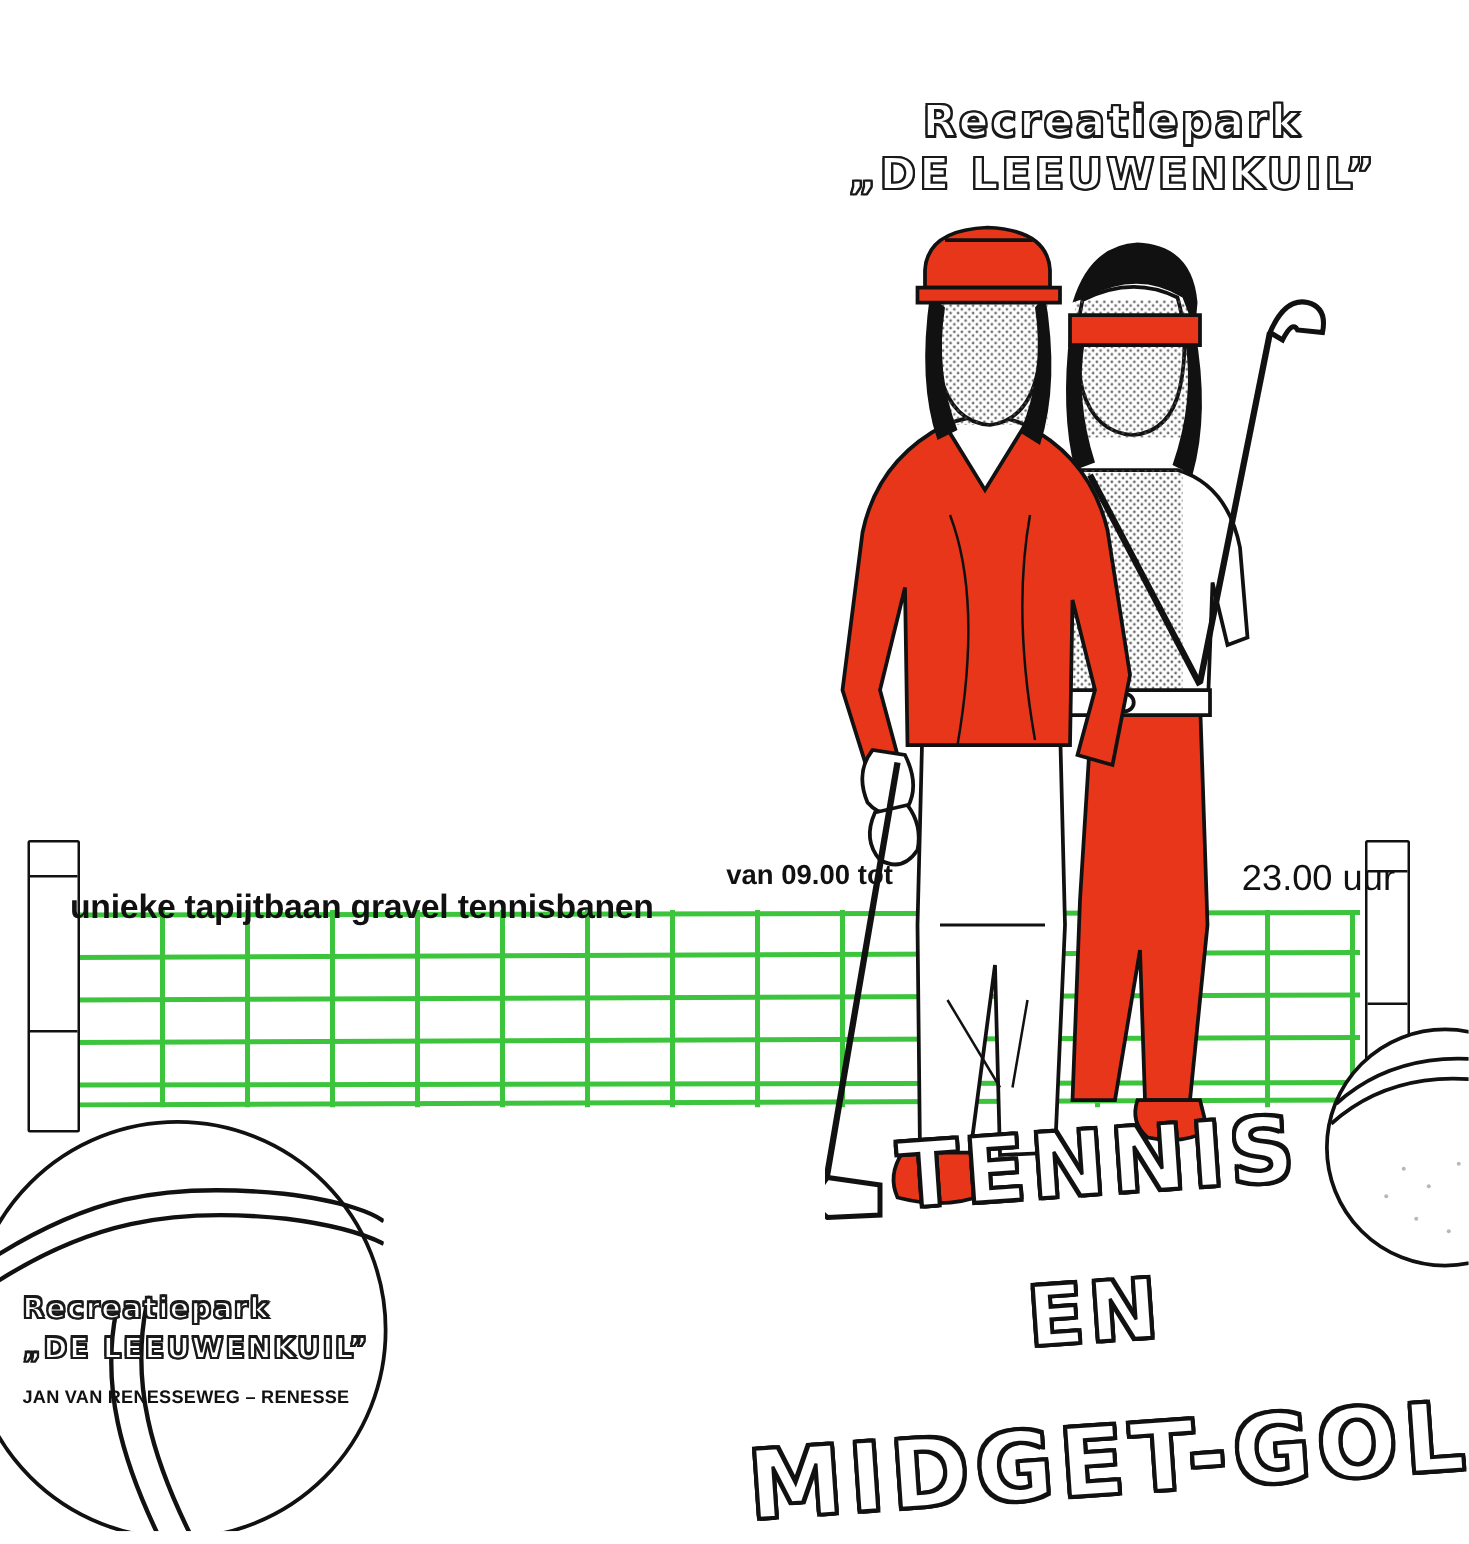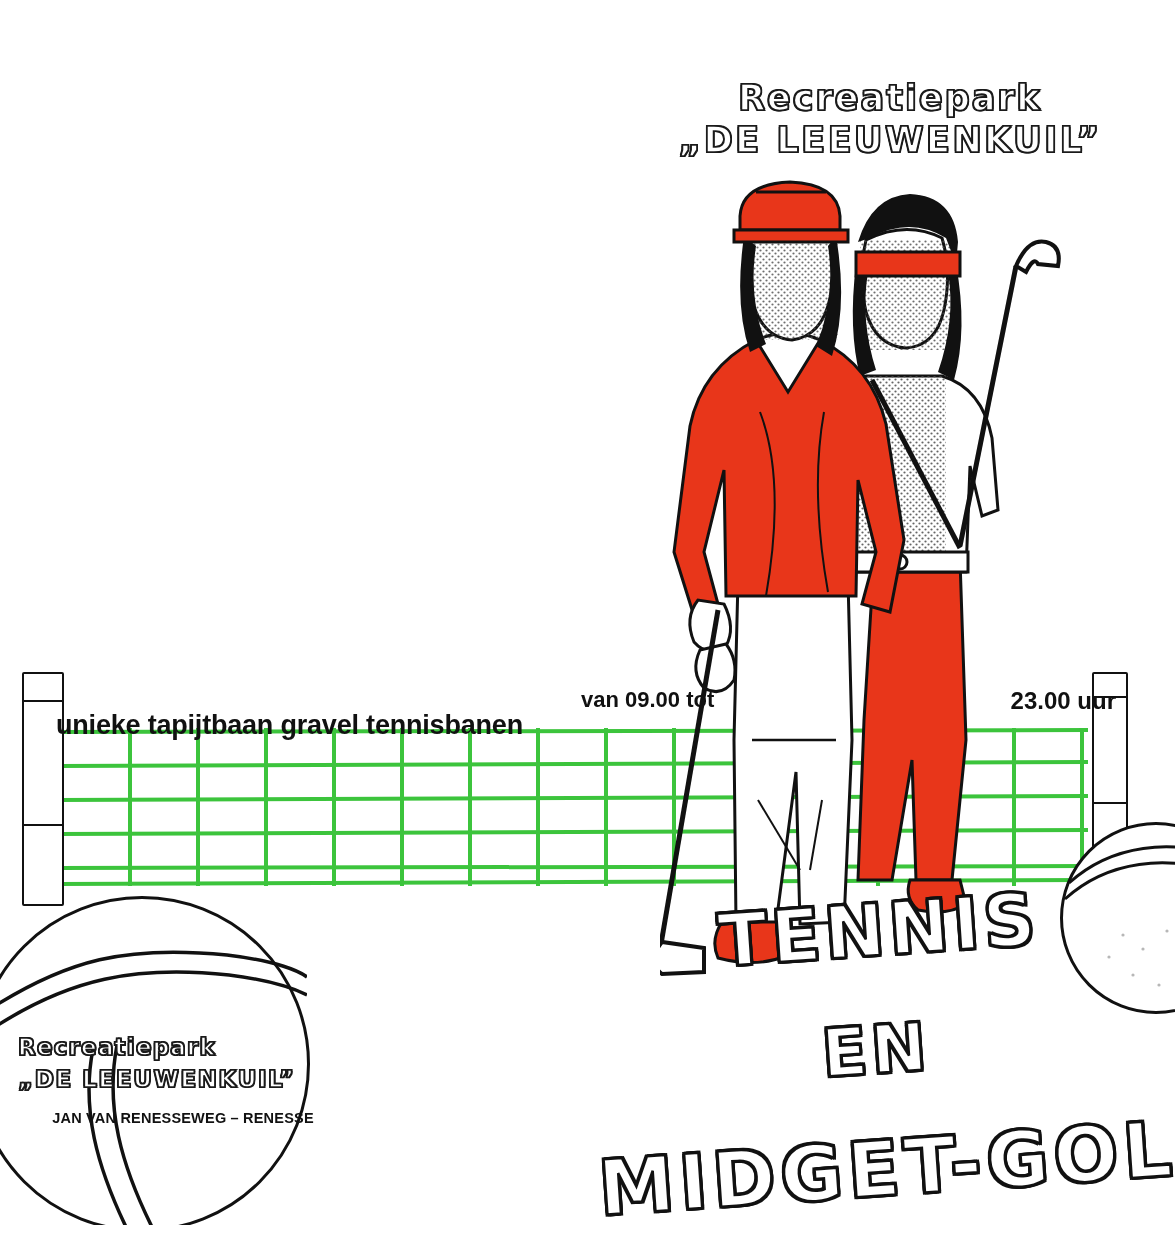--- a/index.html
+++ b/index.html
@@ -115,22 +115,22 @@
     left: 525px;
     top: 5px;
     font-size: 22px;
     font-weight: 600;
     white-space: nowrap;
   }
   .banner .end {
     position: absolute;
     right: 0;
     top: 5px;
-    font-size: 24px;
-    font-weight: 700;
+    font-size: 29px;
+    font-weight: 400;
     white-space: nowrap;
   }
 
   
   .ball {
     position: absolute;
     border: 3px solid #111;
     border-radius: 50%;
     background: #ffffff;
   }
@@ -164,21 +164,20 @@
     line-height: 34px;
     letter-spacing: 1.6px;
   }
   .corner-logo .addr {
     margin-top: 12px;
     font-size: 14.5px;
     font-weight: bold;
     line-height: 21px;
     letter-spacing: 0.2px;
     color: #111;
-    text-align: center;
   }
 
   
   .word {
     position: absolute;
     font-family: "DejaVu Sans", sans-serif;
     font-weight: bold;
     color: #ffffff;
     letter-spacing: 4px;
     white-space: nowrap;

